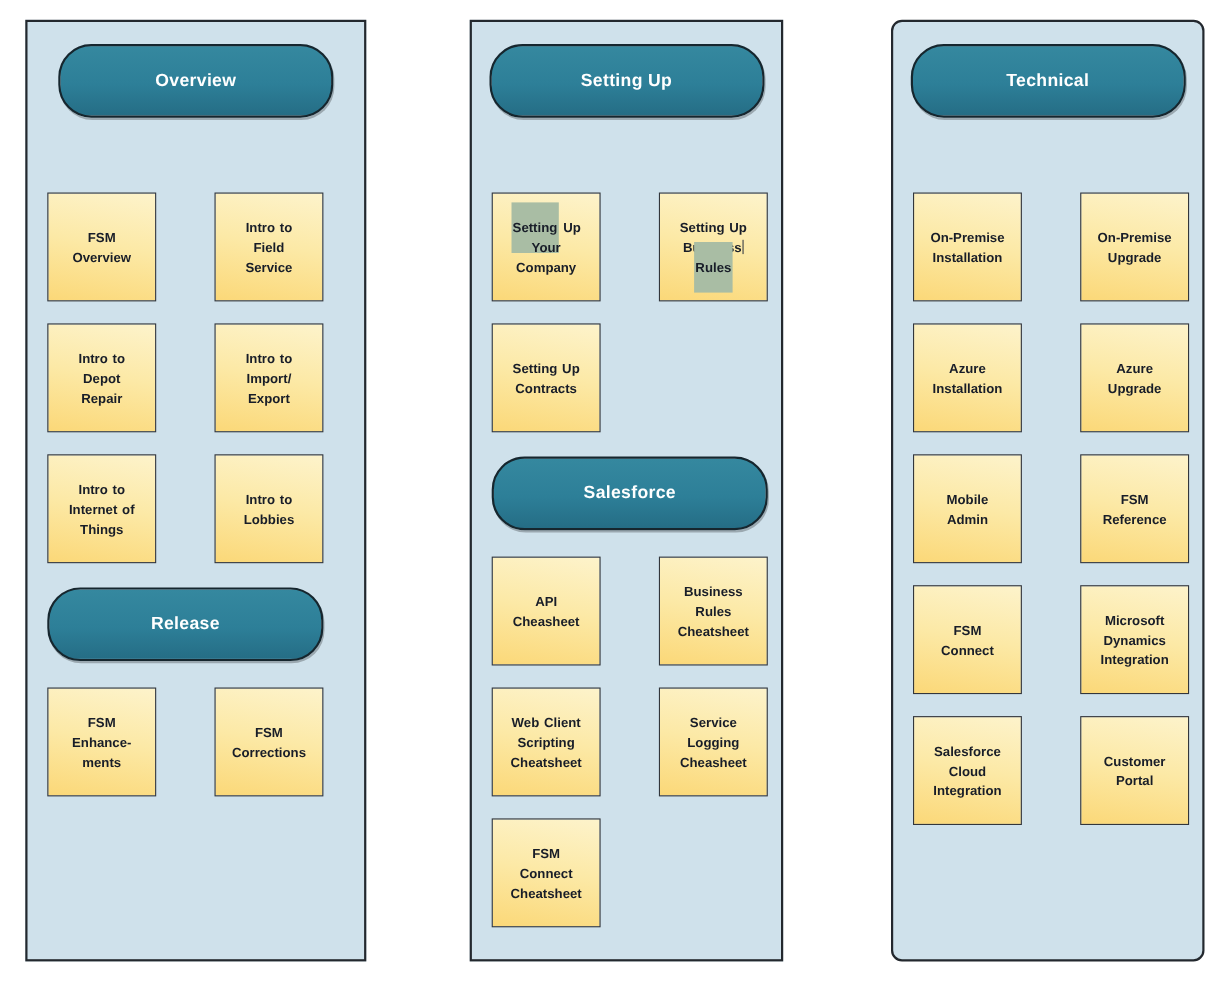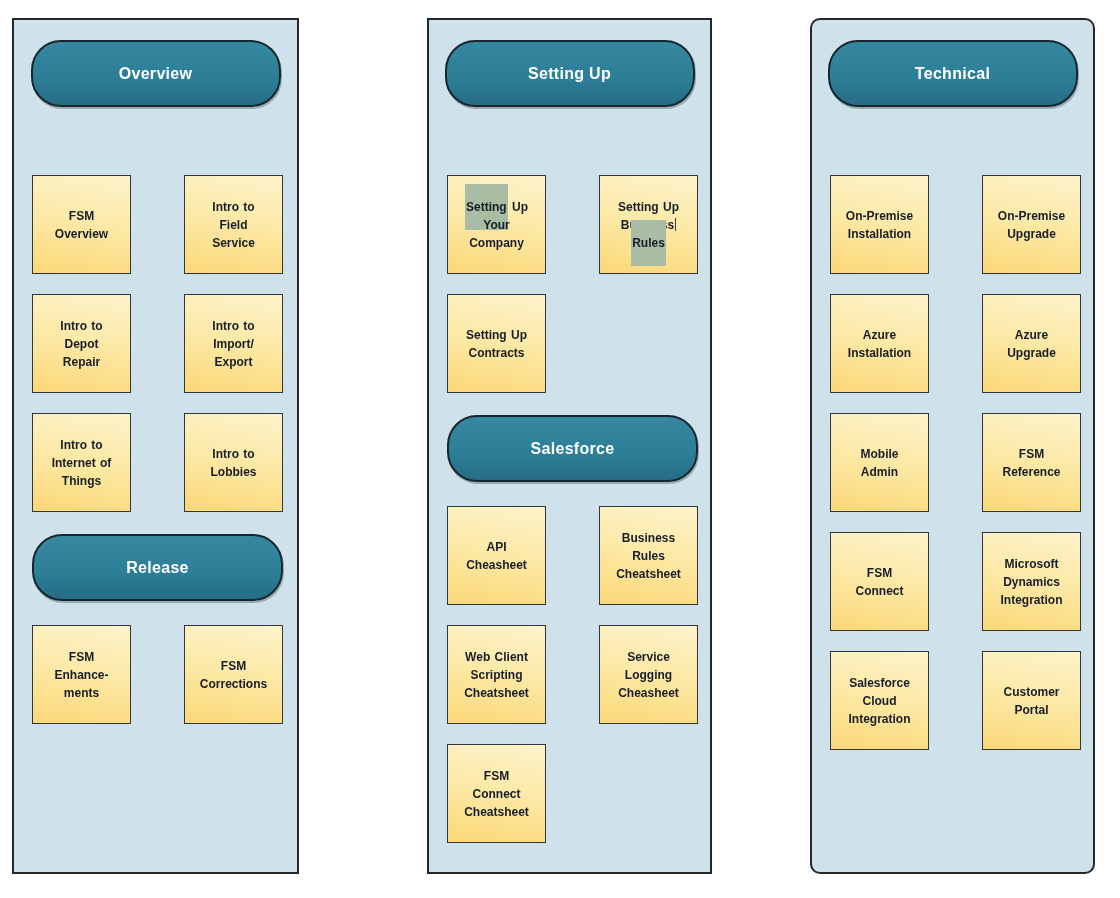--- a/index.html
+++ b/index.html
@@ -23,21 +23,21 @@
   body{
     font-family:"Liberation Sans", sans-serif;
     width:1120px;height:898px;position:relative;overflow:hidden;
   }
   .stage{position:absolute;left:0;top:0;width:1120px;height:898px;background:var(--page-bg);}
   .panel{
     position:absolute;top:18px;height:856px;
     background:var(--panel-bg);
     border:2px solid var(--panel-border);
   }
-  .panel.p1{left:12px;width:287px;}
+  .panel.p1{left:23px;width:310px;}
   .panel.p2{left:427px;width:285px;}
   .panel.p3{left:810px;width:285px;border-radius:10px;}
   .pill{
     height:67px;width:250px;
     margin:20px auto 0 auto;
     background:linear-gradient(180deg,var(--pill-bg-light) 0%,var(--pill-bg) 55%,var(--pill-bg-dark) 100%);
     border:2px solid var(--pill-border);
     border-radius:30px;
     display:flex;align-items:center;justify-content:center;
     box-shadow:1px 2px 0 rgba(0,0,0,0.25);

